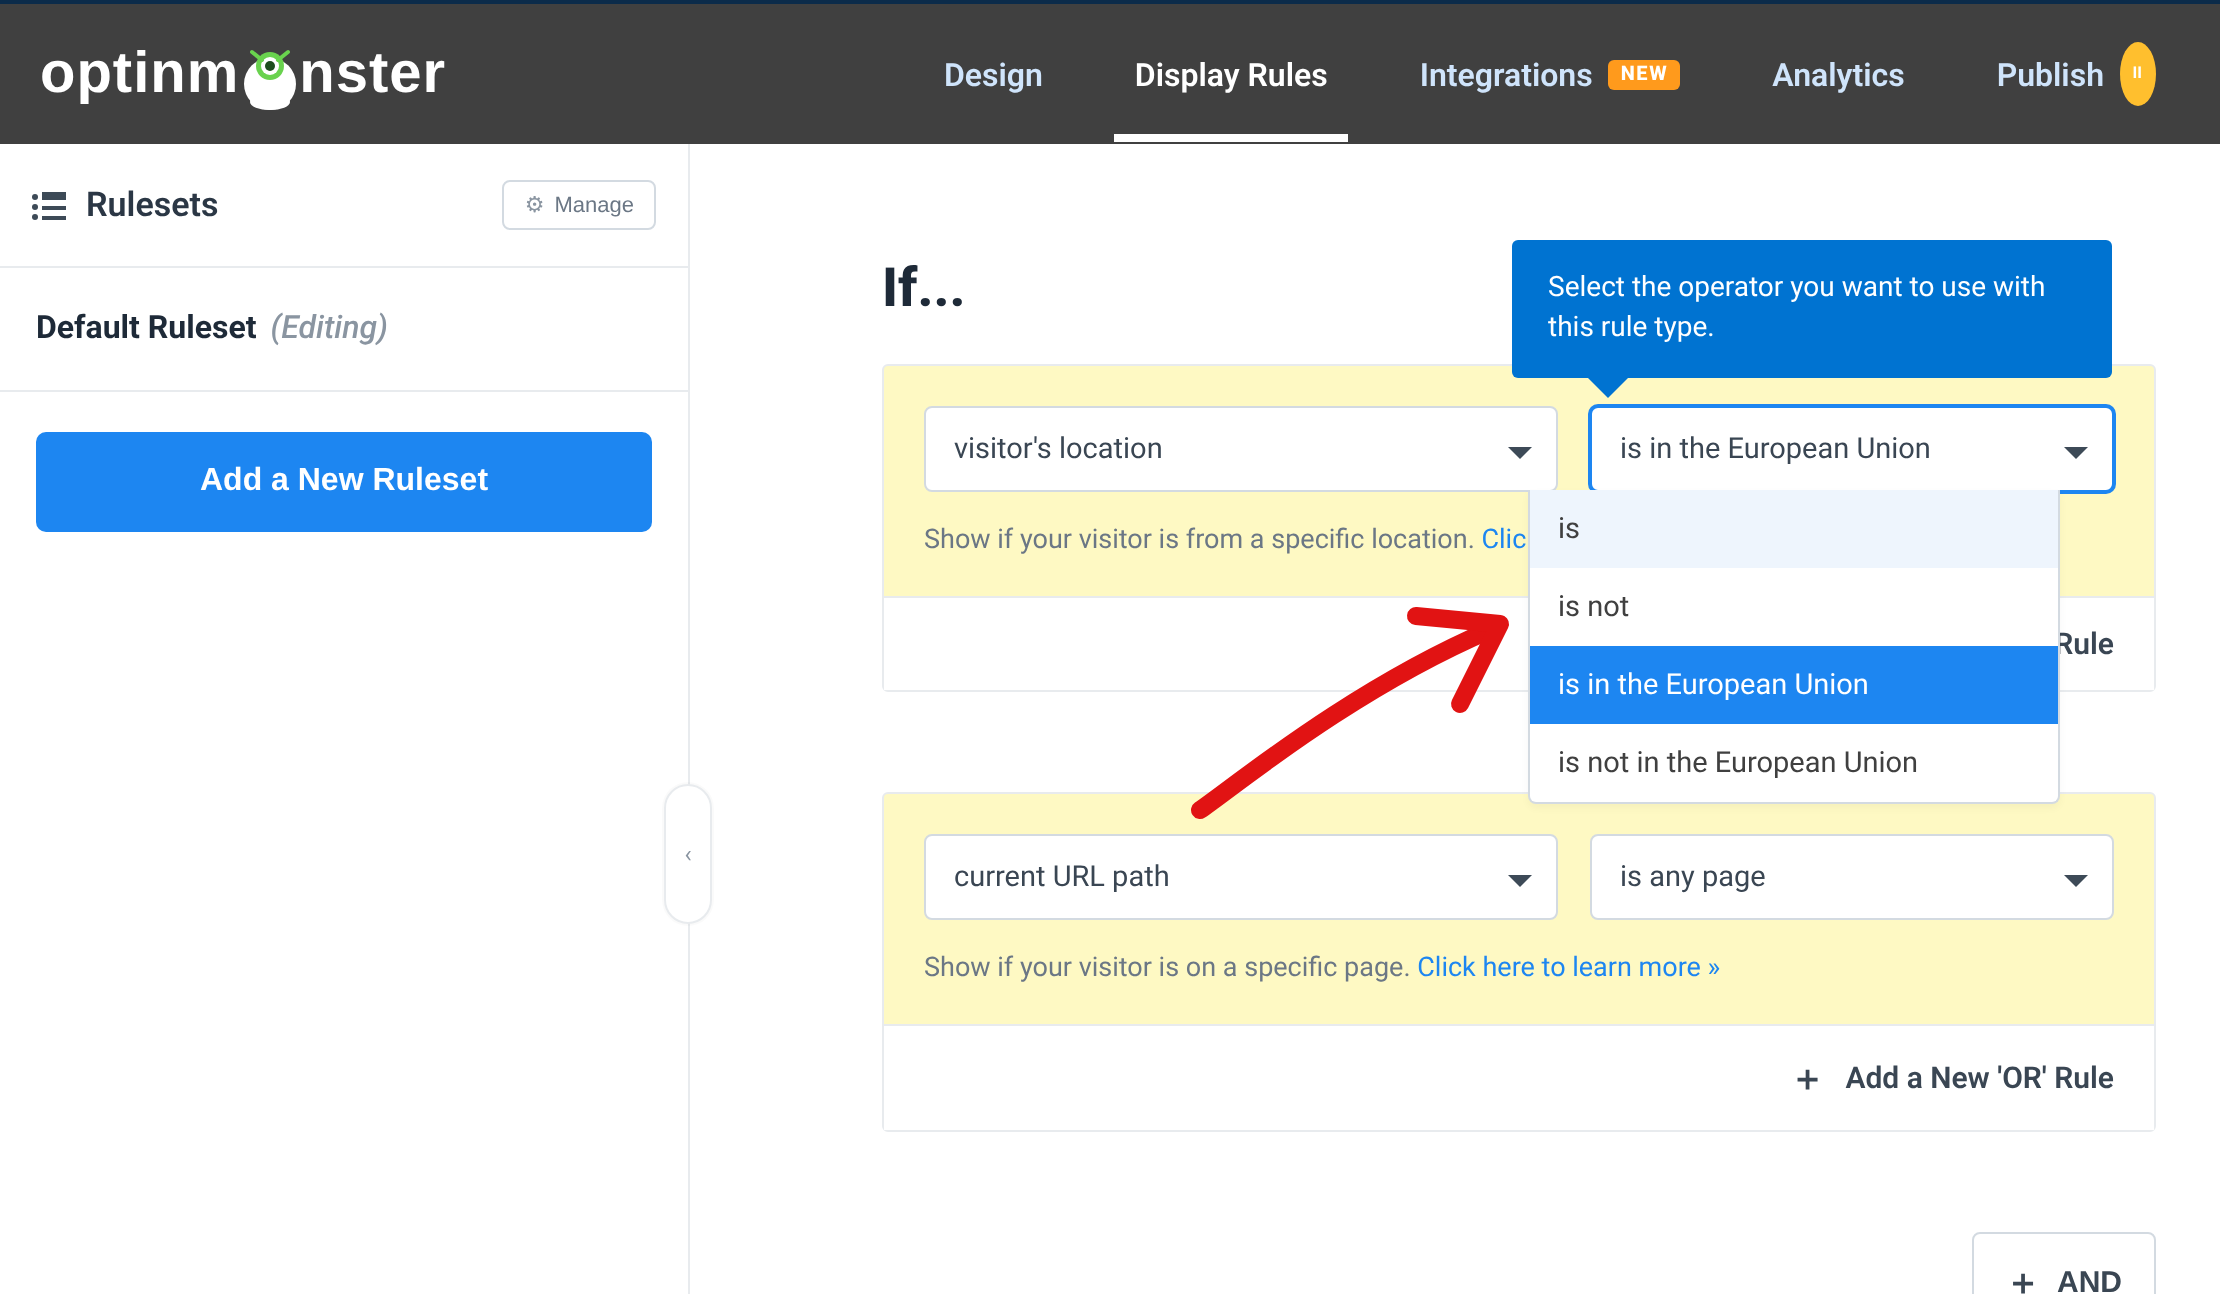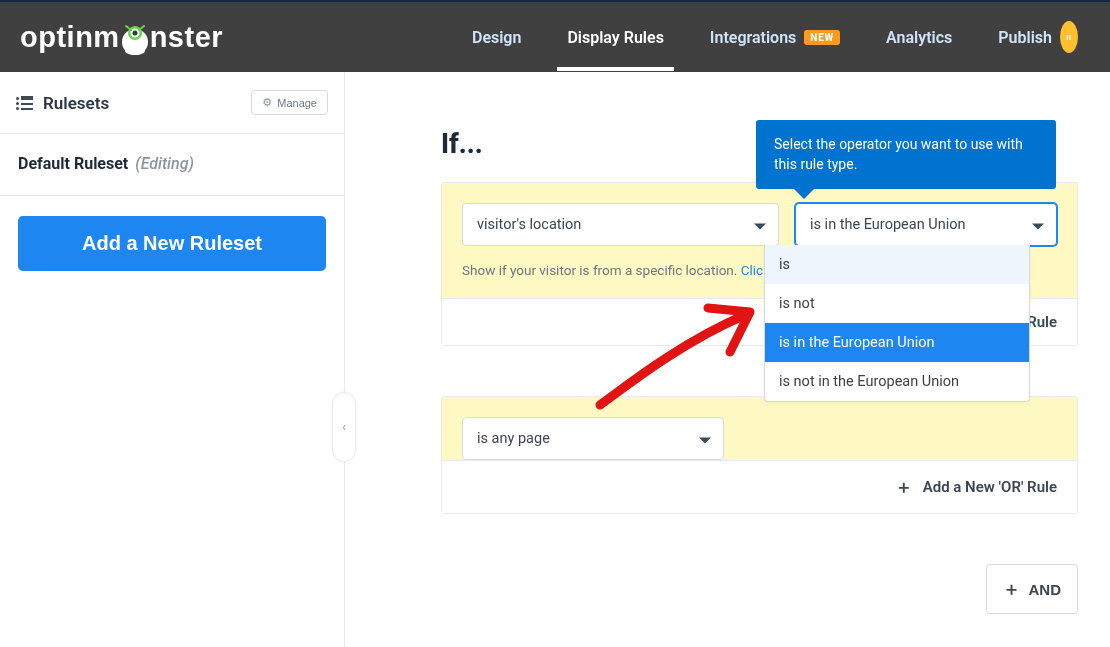--- a/index.html
+++ b/index.html
@@ -25,21 +25,21 @@
     .sidebar { width: 345px; border-right: 1px solid #e8ebee; background: #fff; position: relative; }
     .sidebar-head { display: flex; align-items: center; justify-content: space-between; padding: 18px 16px; border-bottom: 1px solid #e8ebee; }
     .sidebar-head-left { display: flex; align-items: center; gap: 10px; }
     .sidebar-title { font-size: 17px; font-weight: 600; color: #2b3745; }
     .manage-btn { border: 1px solid #d3dae1; background: #fff; color: #6b7785; font-size: 11px; padding: 5px 10px; border-radius: 4px; display: flex; align-items: center; gap: 5px; cursor: pointer; }
 
     .ruleset-row { padding: 20px 18px 22px; border-bottom: 1px solid #e8ebee; }
     .ruleset-name { font-size: 16px; font-weight: 700; color: #1e2a38; display: inline; }
     .editing { font-style: italic; color: #8a95a1; font-weight: 500; margin-left: 3px; }
 
-    .add-ruleset { margin: 20px 18px; background: #1d86f1; color: #fff; border: none; width: calc(100% - 36px); padding: 16px 0; font-size: 20px; font-weight: 600; border-radius: 5px; cursor: pointer; }
+    .add-ruleset { margin: 20px 18px; background: #1d86f1; color: #fff; border: none; width: calc(100% - 36px); padding: 16px 0; font-size: 16px; font-weight: 600; border-radius: 5px; cursor: pointer; }
 
     .collapse-handle { position: absolute; right: -12px; top: 320px; width: 24px; height: 70px; background:#fff; border:1px solid #e8ebee; border-radius: 12px; display:flex; align-items:center; justify-content:center; color:#8a95a1; font-size:12px; cursor:pointer; box-shadow: 0 0 0 1px rgba(0,0,0,.02); }
 
     
     .content { flex: 1; padding: 56px 32px 30px 96px; position: relative; }
     .if-heading { font-size: 27px; font-weight: 800; color: #1e2a38; margin-bottom: 22px; }
 
     .rule-block { background: #fef9c3; border: 1px solid #e8ebee; border-radius: 3px; padding: 20px 20px 0 20px; margin-bottom: 50px; position: relative; }
     .rule-row { display: flex; gap: 16px; }
     .select { background: #fff; border: 1px solid #d3dae1; border-radius: 4px; padding: 12px 40px 12px 14px; font-size: 14.5px; color: #3a4653; position: relative; cursor: pointer; flex: 1; }
@@ -155,24 +155,31 @@
       <div class="hint">
         <span>Show if your visitor is from a specific location. </span><a>Clic</a>
       </div>
       <div class="add-or" style="justify-content:flex-end;">
         <span>Rule</span>
       </div>
     </div>
 
     <div class="rule-block">
       <div class="rule-row">
+        <div class="select">
+          <span>current URL path</span>
+          <span class="chev"><span class="chev-down"></span></span>
+        </div>
         <div class="select" style="flex:0 0 262px;">
           <span>is any page</span>
           <span class="chev"><span class="chev-down"></span></span>
         </div>
+      </div>
+      <div class="hint">
+        <span>Show if your visitor is on a specific page. </span><a>Click here to learn more »</a>
       </div>
       <div class="add-or">
         <span class="plus">＋</span>
         <span>Add a New 'OR' Rule</span>
       </div>
     </div>
 
     <div class="and-wrap">
       <button class="and-btn">
         <span class="plus">＋</span>

